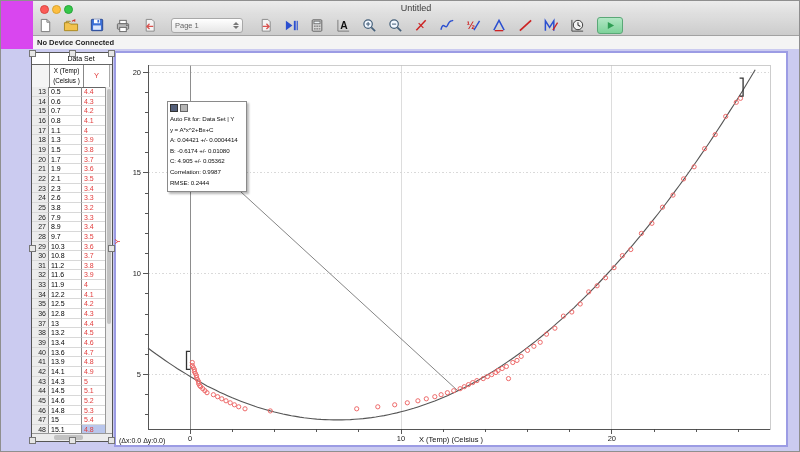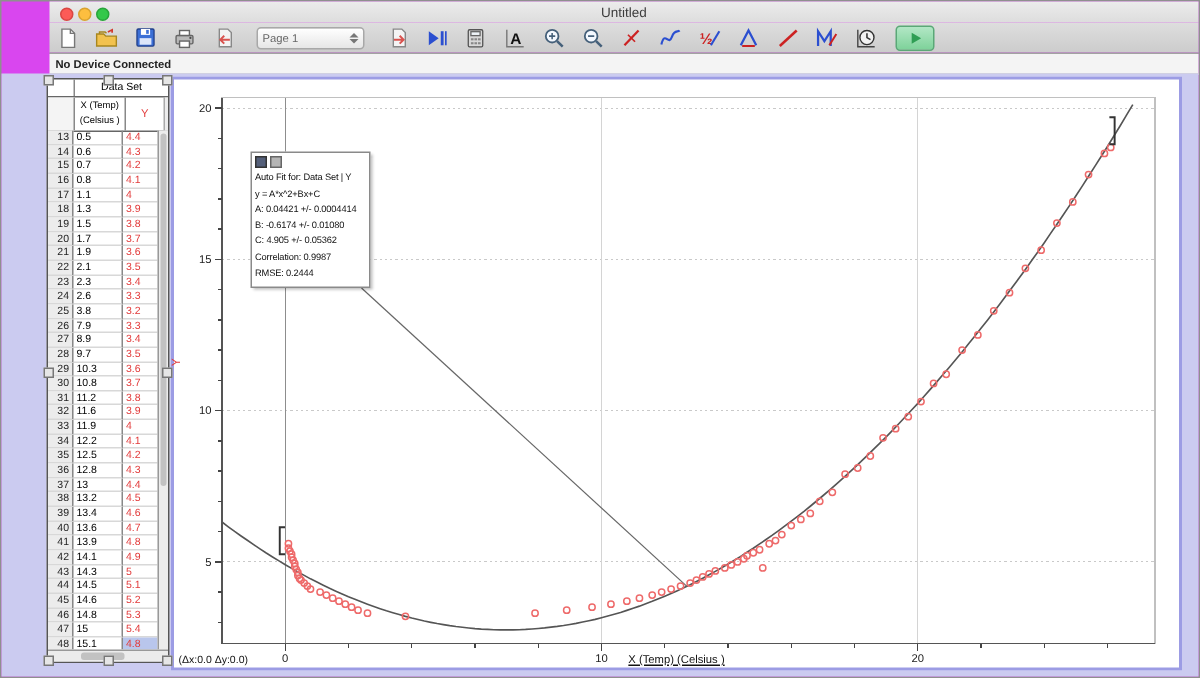--- a/index.html
+++ b/index.html
@@ -50,21 +50,21 @@
   .hthumb{position:absolute;left:28%;top:1px;width:36%;height:5px;background:#c2c2c2;border-radius:2px;}
   
   .graph-panel{position:absolute;left:113px;top:2px;width:674px;height:396px;background:#fff;border:2px solid #9c9ce4;box-sizing:border-box;}
   .graph-panel svg{position:absolute;left:0;top:0;}
   .fitbox{position:absolute;left:51px;top:48px;width:74px;background:#fff;border:1px solid #8a8a8a;box-shadow:1.5px 1.5px 2px rgba(0,0,0,.28);padding:2px 2px 3px 2px;z-index:4;}
   .fitbox .icons{display:flex;gap:2px;margin-bottom:2px;}
   .fitbox .ic1{width:6px;height:6px;background:#55607a;border:1px solid #333;}
   .fitbox .ic2{width:6px;height:6px;background:#b5b5b5;border:1px solid #666;}
   .fitline{font-size:6.2px;line-height:10.6px;color:#111;white-space:nowrap;letter-spacing:-0.1px;}
   .ylabel{position:absolute;left:-1px;top:184px;color:#e23b3b;font-size:8px;transform:rotate(-90deg);z-index:3;}
-  .xlabel{position:absolute;left:0;right:0;bottom:1px;text-align:center;font-size:7.5px;color:#111;z-index:3;text-decoration:underline;}
+  .xlabel{position:absolute;left:0;right:0;bottom:1px;text-align:center;font-size:7.5px;color:#111;z-index:3;}
   .delta{position:absolute;left:3px;bottom:1px;font-size:7px;color:#111;z-index:3;}
 </style>
 </head>
 <body>
 
 <div class="window">
 
   <div class="titlebar">
     <span class="tl red"></span>
     <span class="tl yel"></span>

